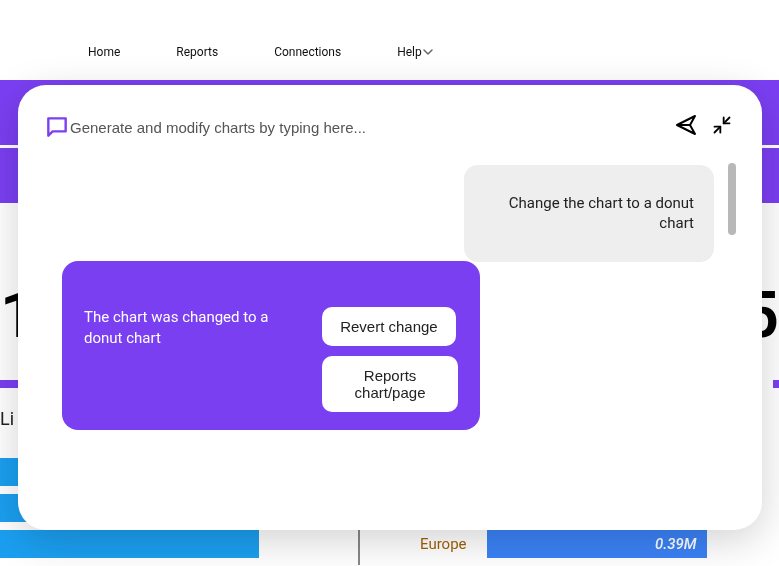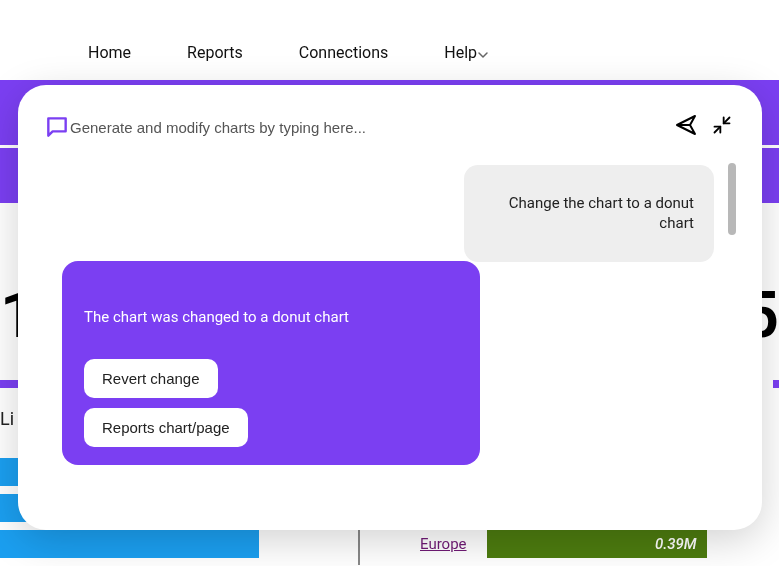--- a/index.html
+++ b/index.html
@@ -16,21 +16,21 @@
   .topnav {
     height: 80px;
     display: flex;
     align-items: center;
     padding-left: 60px;
     gap: 0;
     position: relative;
     background:#fff;
   }
   .nav-item {
-    font-size: 16px;
+    font-size: 12px;
     color: #111;
     padding: 0 28px;
     height: 80px;
     display: flex;
     align-items: center;
     cursor: pointer;
     position: relative;
     margin-top: 24px;
   }
   .nav-item.active::after {
@@ -117,23 +117,23 @@
     top:520px; left:380px;
     font-size:12px; color:#444;
     transform: rotate(-90deg);
     transform-origin: left top;
   }
   .europe-row {
     position:absolute;
     top:530px; left:420px;
     display:flex; align-items:center; gap:20px;
   }
-  .europe-label { font-size:15px; color:#701a75;text-decoration:underline; }
+  .europe-label { font-size:15px; color:#a16207; }
   .bar-yellow {
-    height:28px; background:#4d7c0f;
+    height:28px; background:#3b82f6;
     color:#fff; font-size:15px; font-weight:500; font-style:italic;
     display:flex; align-items:center; justify-content:flex-end;
     padding-right:10px;
     width:220px;
   }
 
   
   .chat-panel {
     position:absolute;
     top:85px; left:18px;
@@ -193,21 +193,21 @@
   }
   .msg-assistant {
     position:absolute;
     top:98px; left:18px;
     width:418px;
     background:#7b3ff2;
     border-radius:16px;
     color:#fff;
     padding:46px 22px 18px 22px;
     font-size:15px;
-    display:flex; flex-direction:column; gap:31px;
+    display:flex; flex-direction:row; gap:18px;
   }
   .assistant-text { line-height:1.4; }
   .assistant-actions { display:flex; flex-direction:column; gap:10px; align-items:flex-start; }
   .action-btn {
     background:#fff;
     color:#222;
     border:none;
     border-radius:10px;
     padding:11px 18px;
     font-size:15px;

